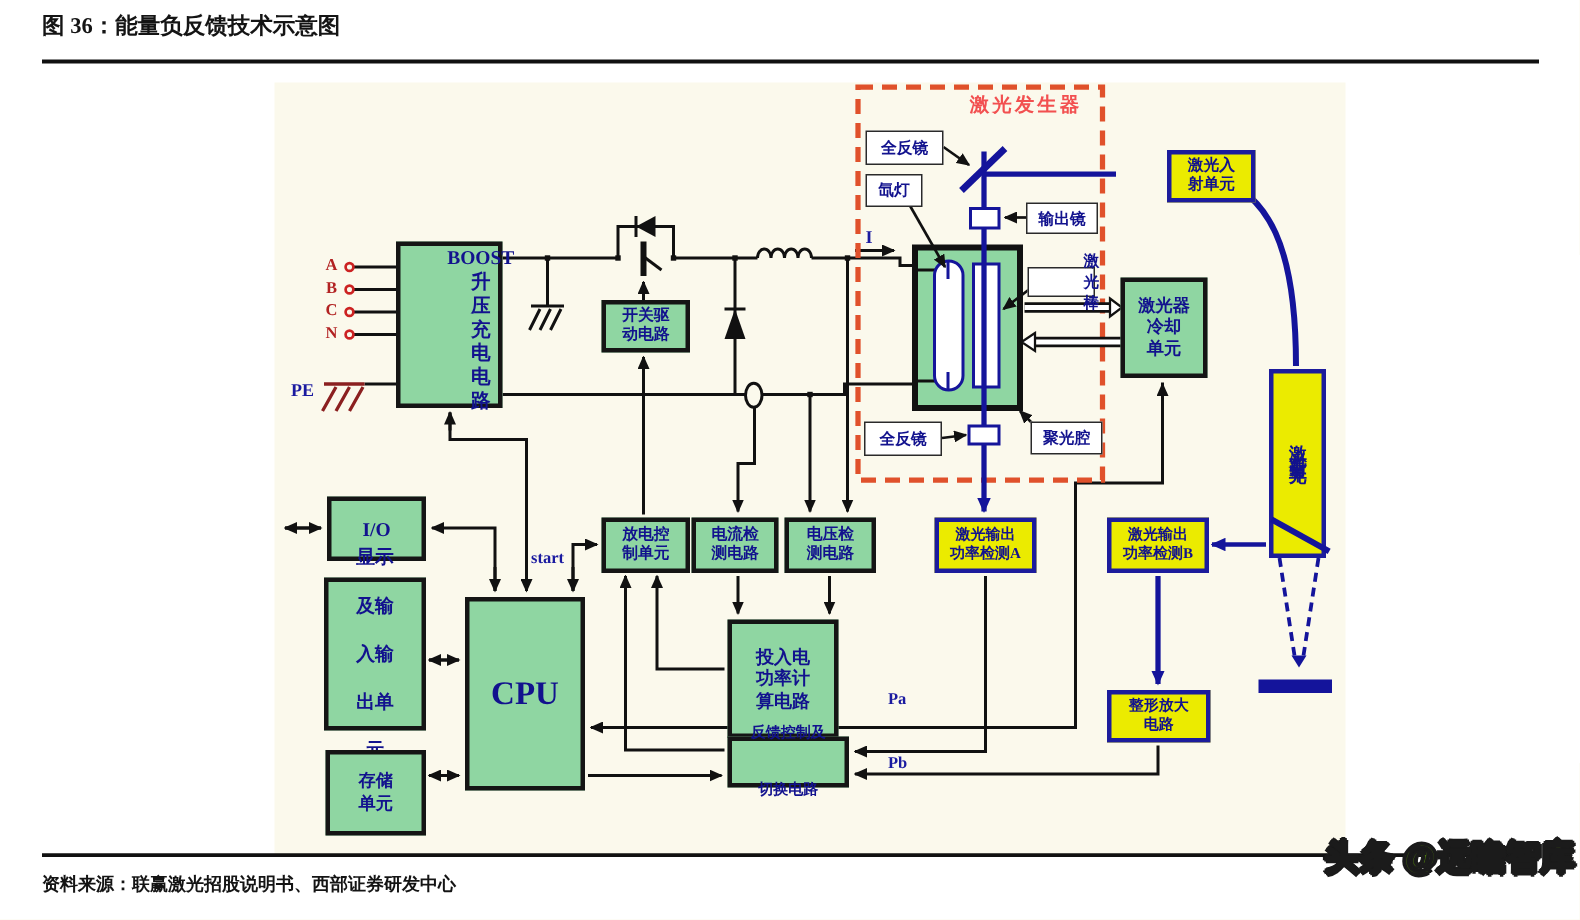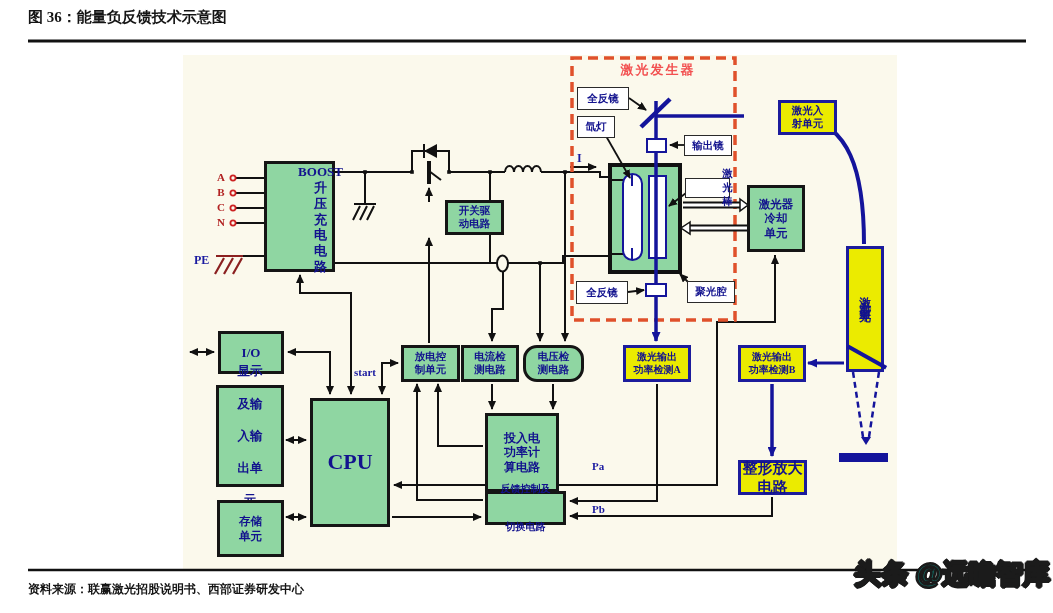--- a/index.html
+++ b/index.html
@@ -19,22 +19,22 @@
       display:flex;align-items:center;justify-content:center;font-weight:bold;font-size:10.5px;}
   .sig{color:#1a1aa0;font-weight:bold;font-size:11px;font-family:"Liberation Serif","DejaVu Serif",serif;}
   .inp{color:#b22222;font-weight:bold;font-size:11px;text-align:center;}
   #gen-label{color:#f25050;font-size:13px;font-weight:bold;letter-spacing:2px;text-align:center;}
   #laser-out-box{padding-bottom:26px;}
   #laser-out-text{writing-mode:vertical-rl;text-orientation:upright;letter-spacing:3px;font-size:12px;}
   #out-mirror{position:absolute;left:-4px;bottom:11px;width:44px;height:3.5px;background:#14149b;
       transform:rotate(29deg);}
   #fig-title{left:28px;top:8px;font-size:15px;font-weight:bold;color:#141414;}
   #fig-source{left:28px;top:581px;font-size:12px;font-weight:bold;color:#141414;}
-  #watermark{left:826px;top:556px;width:224px;text-align:right;font-size:27px;font-weight:bold;
-      font-family:"Liberation Sans","DejaVu Sans",sans-serif;color:#0f766e;white-space:nowrap;
+  #watermark{left:826px;top:556px;width:224px;text-align:right;font-size:23px;font-weight:bold;
+      font-family:"Liberation Sans","DejaVu Sans",sans-serif;color:#4d7c0f;white-space:nowrap;
       -webkit-text-stroke:1.6px #1b1b1b;
       text-shadow:2px 0 0 #1b1b1b,-2px 0 0 #1b1b1b,0 2px 0 #1b1b1b,0 -2px 0 #1b1b1b,
                   1px 1px 0 #1b1b1b,-1px -1px 0 #1b1b1b,1px -1px 0 #1b1b1b,-1px 1px 0 #1b1b1b;}
 </style>
 </head>
 <body>
 
 <div id="stage">
 
   <div class="abs" id="fig-title">图 36：能量负反馈技术示意图</div>
@@ -182,21 +182,21 @@
       <line x1="689" y1="228" x2="748" y2="228" stroke="#fff" stroke-width="3.2"></line>
       <polygon points="690,222 681,228 690,234" fill="#fff" stroke="#111" stroke-width="1.5"></polygon>
     </g>
   </svg>
 
   <div class="abs gbox spread" style="left:264px;top:161px;width:71px;height:111px;font-size:13px;">
     <span>BOOST</span>
     <span>升压充</span>
     <span>电电路</span>
   </div>
-  <div class="abs gbox" style="left:401px;top:200px;width:59px;height:35px;font-size:10.5px;margin-left:44px;">
+  <div class="abs gbox" style="left:401px;top:200px;width:59px;height:35px;font-size:10.5px;">
     <span>开关驱</span>
     <span>动电路</span>
   </div>
   <div class="abs gbox" style="left:218px;top:331px;width:66px;height:43px;font-size:13px;">
     <span>I/O</span>
   </div>
   <div class="abs gbox" style="left:216px;top:385px;width:68px;height:102px;font-size:12.5px;line-height:1.3;gap:16px;">
     <span>显示</span>
     <span>及输</span>
     <span>入输</span>
@@ -211,21 +211,21 @@
     <span>CPU</span>
   </div>
   <div class="abs gbox" style="left:401px;top:345px;width:59px;height:37px;font-size:10.5px;">
     <span>放电控</span>
     <span>制单元</span>
   </div>
   <div class="abs gbox" style="left:461px;top:345px;width:58px;height:37px;font-size:10.5px;">
     <span>电流检</span>
     <span>测电路</span>
   </div>
-  <div class="abs gbox" style="left:523px;top:345px;width:61px;height:37px;font-size:10.5px;border-radius:14px;">
+  <div class="abs gbox" style="left:523px;top:345px;width:61px;height:37px;font-size:10.5px;">
     <span>电压检</span>
     <span>测电路</span>
   </div>
   <div class="abs gbox" style="left:485px;top:413px;width:74px;height:79px;font-size:12px;">
     <span>投入电</span>
     <span>功率计</span>
     <span>算电路</span>
   </div>
   <div class="abs gbox" style="left:485px;top:491px;width:81px;height:34px;font-size:10px;gap:25px;">
     <span>反馈控制及</span>
@@ -242,37 +242,37 @@
     <span>射单元</span>
   </div>
   <div class="abs ybox" style="left:623px;top:345px;width:68px;height:37px;font-size:10px;">
     <span>激光输出</span>
     <span>功率检测A</span>
   </div>
   <div class="abs ybox" style="left:738px;top:345px;width:68px;height:37px;font-size:10px;">
     <span>激光输出</span>
     <span>功率检测B</span>
   </div>
-  <div class="abs ybox" style="left:738px;top:460px;width:69px;height:35px;font-size:15px;">
+  <div class="abs ybox" style="left:738px;top:460px;width:69px;height:35px;font-size:10px;">
     <span>整形放大</span>
     <span>电路</span>
   </div>
   <div class="abs ybox" id="laser-out-box" style="left:846px;top:246px;width:38px;height:126px;">
     <span id="laser-out-text">激光出射单元</span>
     <span id="out-mirror"></span>
   </div>
 
   <div class="abs wlabel" style="left:577px;top:87px;width:52px;height:23px;">全反镜</div>
   <div class="abs wlabel" style="left:577px;top:116px;width:38px;height:22px;">氙灯</div>
   <div class="abs wlabel" style="left:684px;top:135px;width:48px;height:21px;">输出镜</div>
   <div class="abs wlabel" style="left:685px;top:178px;width:45px;height:20px;padding-left:40px;">激光棒</div>
   <div class="abs wlabel" style="left:576px;top:281px;width:52px;height:23px;">全反镜</div>
   <div class="abs wlabel" style="left:687px;top:281px;width:48px;height:22px;">聚光腔</div>
 
-  <div class="abs" id="gen-label" style="left:606px;top:61px;width:104px;">激光发生器</div>
+  <div class="abs" id="gen-label" style="left:632px;top:61px;width:104px;">激光发生器</div>
   <div class="abs inp" style="left:214px;top:171px;width:14px;">A</div>
   <div class="abs inp" style="left:214px;top:186px;width:14px;">B</div>
   <div class="abs inp" style="left:214px;top:201px;width:14px;">C</div>
   <div class="abs inp" style="left:214px;top:216px;width:14px;">N</div>
   <div class="abs sig" style="left:194px;top:253px;font-size:12px;">PE</div>
   <div class="abs sig" style="left:354px;top:366px;">start</div>
   <div class="abs sig" style="left:577px;top:151px;font-size:12px;">I</div>
   <div class="abs sig" style="left:592px;top:460px;text-align:center;">Pa</div>
   <div class="abs sig" style="left:592px;top:503px;">Pb</div>
 

